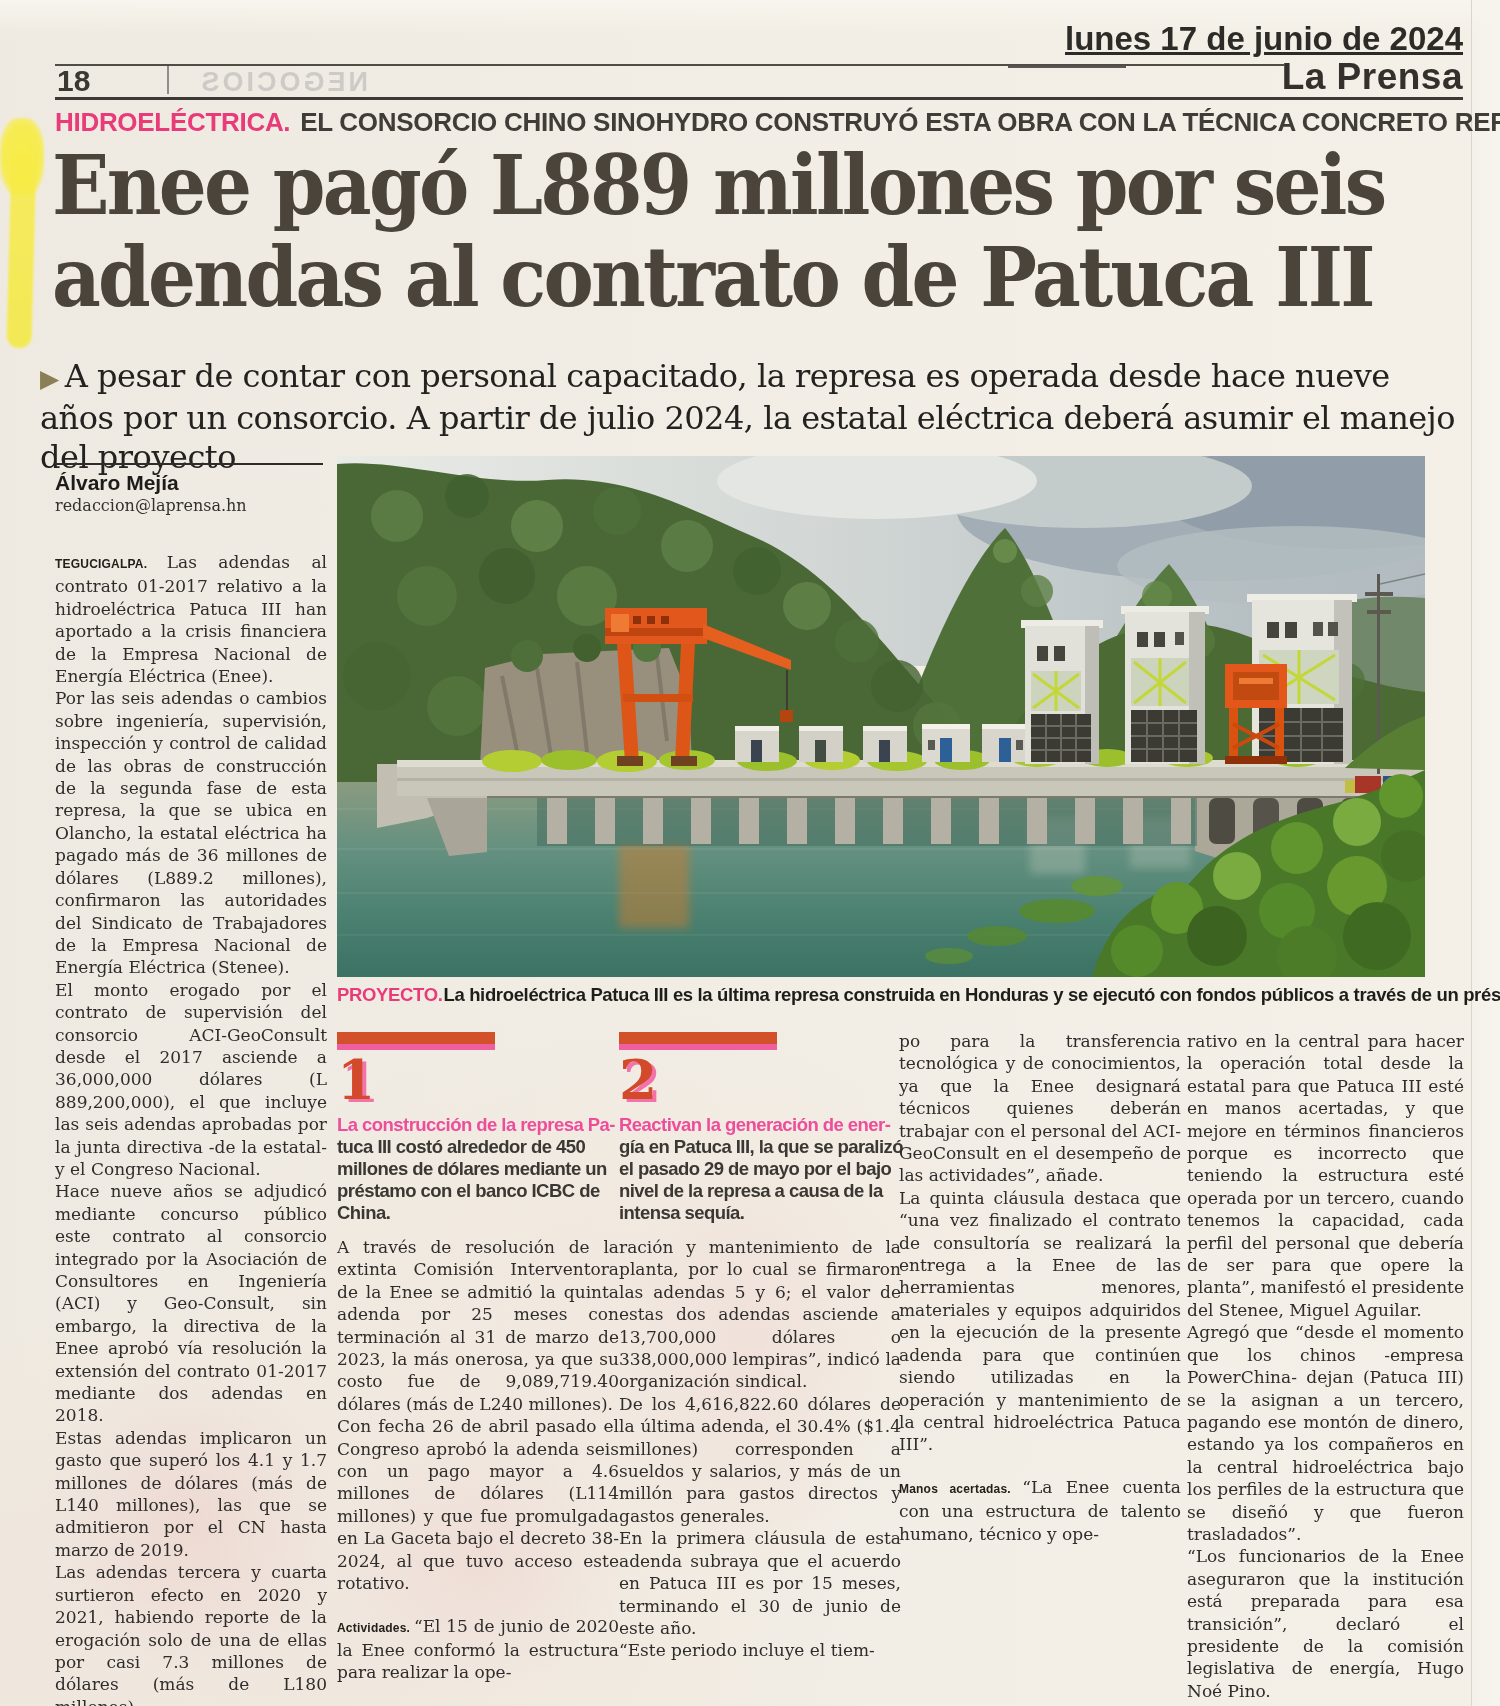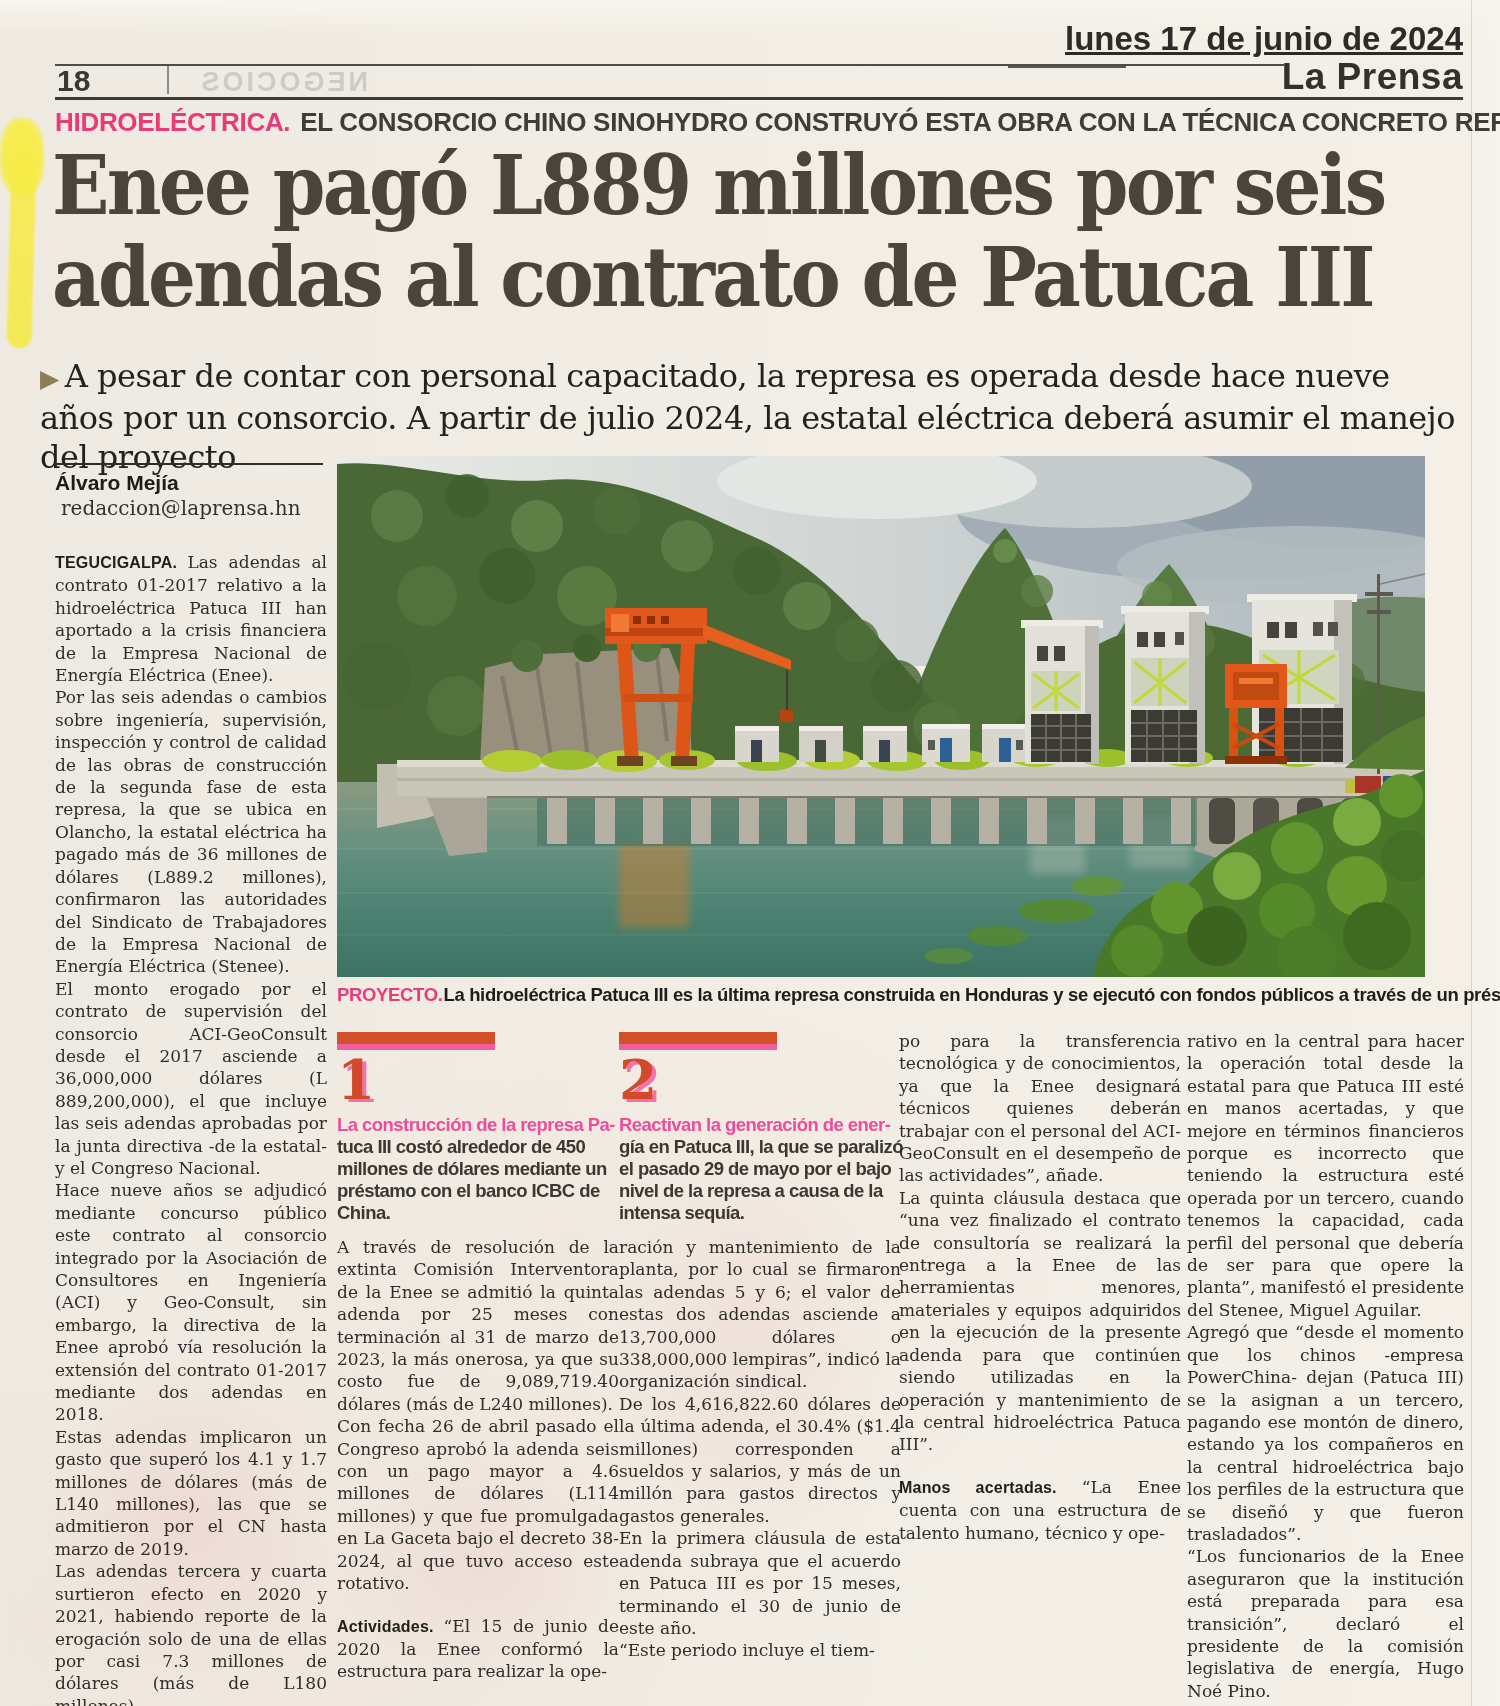--- a/index.html
+++ b/index.html
@@ -28,31 +28,31 @@
   
   .kicker{left:55px;top:107px;font:700 26px "Liberation Sans",sans-serif;letter-spacing:-.3px;color:#403d38;white-space:nowrap;}
   .kicker .klabel{color:#e93a7a;margin-right:10px;}
   .headline{left:52px;top:139px;width:1480px;font-weight:700;font-size:82px;line-height:92px;
             color:#4b443b;letter-spacing:-3px;transform:scaleX(.92);transform-origin:left top;}
   .subhead{left:40px;top:357px;width:1432px;font-size:32px;line-height:39.5px;color:#232220;letter-spacing:-.5px;}
   .subhead .arrow{color:#8a7f55;font-size:25px;margin-right:6px;}
   
   .byline-rule{left:55px;top:463px;width:268px;height:2px;background:#2f2d2a;}
   .byline-author{left:55px;top:471px;font:700 21px "Liberation Sans",sans-serif;color:#1e1c1a;}
-  .byline-email{left:55px;top:496px;font-size:20px;color:#33312e;margin-left:6px;}
+  .byline-email{left:55px;top:496px;font-size:16px;color:#33312e;}
   
   .col{position:absolute;text-align:justify;font-size:17px;line-height:22.4px;color:#2f2d2b;}
   .col p{margin:0;}
   .col .gap{margin-top:20px;}
   .col0{left:55px;top:551px;width:272px;}
   .colA{left:337px;top:1236px;width:282px;}
   .colB{left:619px;top:1236px;width:282px;}
   .colC{left:899px;top:1030px;width:282px;}
   .colD{left:1187px;top:1030px;width:277px;}
-  .lead-in{font-family:"Liberation Sans",sans-serif;font-weight:700;font-size:16px;letter-spacing:.2px;color:#232019;}
+  .lead-in{font-family:"Liberation Sans",sans-serif;font-weight:700;font-size:12px;letter-spacing:.2px;color:#232019;}
   
   .photo{left:337px;top:456px;width:1088px;height:521px;}
   .caption{left:337px;top:984px;width:1100px;font-family:"Liberation Sans",sans-serif;font-weight:700;
            font-size:18.5px;letter-spacing:-.35px;color:#1e1d1a;white-space:nowrap;}
   .caption .cap-label{color:#e93a7a;margin-right:1px;}
   
   .hl{position:absolute;width:287px;}
   .hlA{left:337px;top:1032px;}
   .hlB{left:619px;top:1032px;}
   .hl-bar{width:158px;height:12px;background:#d2512a;}

